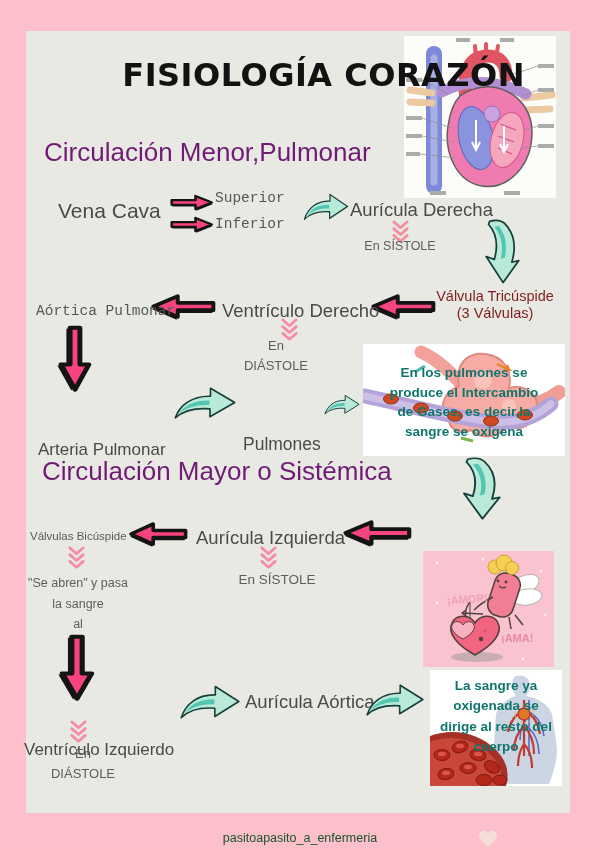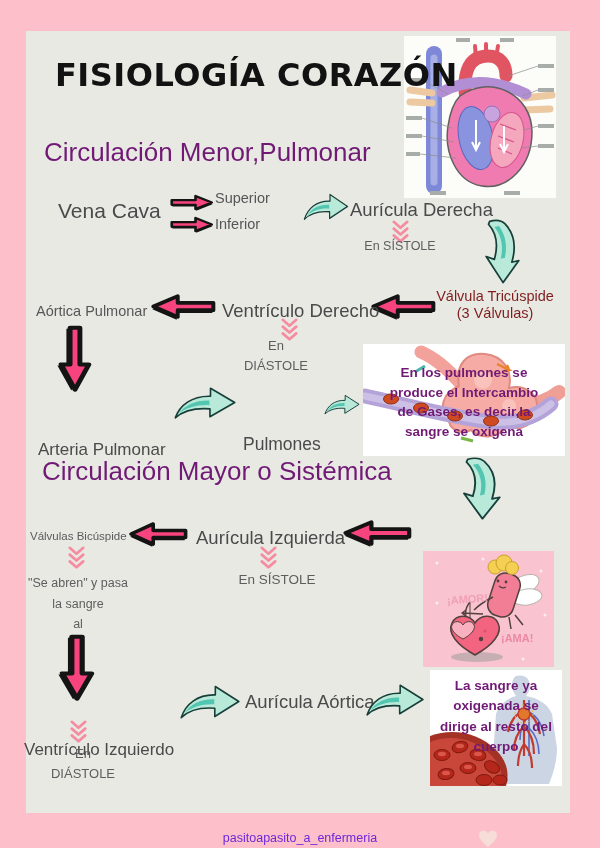--- a/index.html
+++ b/index.html
@@ -1,38 +1,38 @@
 <!DOCTYPE html>
 <html><head>
 <meta charset="utf-8">
 <style>
   html,body{margin:0;padding:0;}
   .canvas{position:relative;width:600px;height:848px;background:#fdc0cb;overflow:hidden;
           font-family:"Liberation Sans",sans-serif;}
   .page{position:absolute;left:26px;top:31px;width:544px;height:782px;background:#e9e9e4;}
-  .title{position:absolute;left:55px;top:56px;width:470px;text-align:left;
+  .title{position:absolute;left:55px;top:56px;width:470px;text-align:right;
          font-family:"DejaVu Sans",sans-serif;font-weight:700;font-size:32px;color:#121212;
          letter-spacing:.5px;z-index:4;}
   .heading{position:absolute;font-size:26px;color:#701a75;z-index:2;white-space:nowrap;}
   .node{position:absolute;color:#4a4a4a;white-space:nowrap;z-index:2;}
   .n-xl{font-size:21px;}
   .n-lg{font-size:18.5px;}
   .n-md{font-size:17px;margin-top:38px;}
-  .n-sm{font-size:14.5px;color:#565656;}
+  .n-sm{font-size:14.5px;color:#565656;font-family:Liberation Mono, monospace;}
   .n-xs{font-size:11.5px;color:#5a5a5a;}
   .lbl{position:absolute;color:#5d5d5d;text-align:center;z-index:2;}
   .pre{white-space:pre-line;}
-  .caption{position:absolute;font-weight:700;color:#701a75;text-align:center;
+  .caption{position:absolute;font-weight:700;color:#0f766e;text-align:center;
            white-space:pre-line;z-index:3;font-size:13.5px;line-height:1.45;}
   .arr{position:absolute;z-index:2;overflow:visible;}
   .flipx{transform:scaleX(-1);}
   .img{position:absolute;z-index:1;display:block;}
   .cartoon-word{position:absolute;font-weight:700;z-index:2;white-space:nowrap;}
   .footer-text{position:absolute;left:0;top:831px;width:600px;text-align:center;
-               font-size:12.5px;color:#6d28d9;}
+               font-size:12.5px;color:#14532d;}
 </style>
 </head>
 <body>
 
 <svg width="0" height="0" style="position:absolute" aria-hidden="true">
   <defs>
     <g id="pinkA">
       <polygon points="4,16 58,16 58,5 95,22 58,39 58,28 4,28" transform="translate(1.5,4.5)" fill="#141414"></polygon>
       <polygon points="4,16 58,16 58,5 95,22 58,39 58,28 4,28" fill="#f7437e" stroke="#141414" stroke-width="6" stroke-linejoin="round"></polygon>
     </g>

